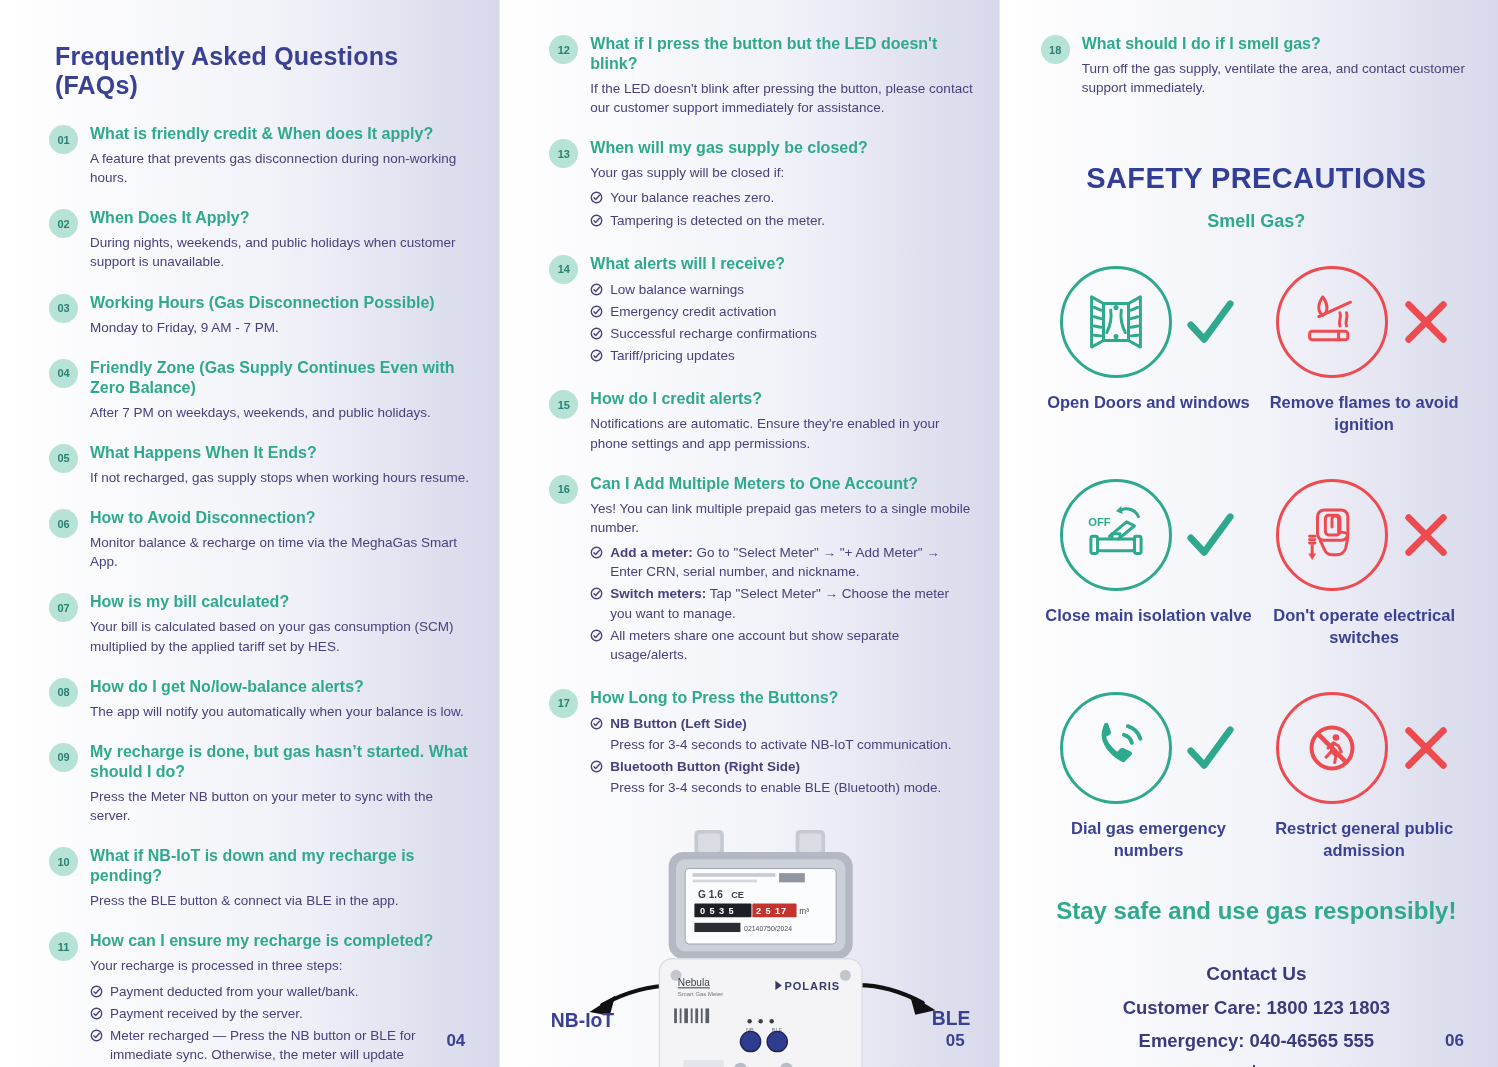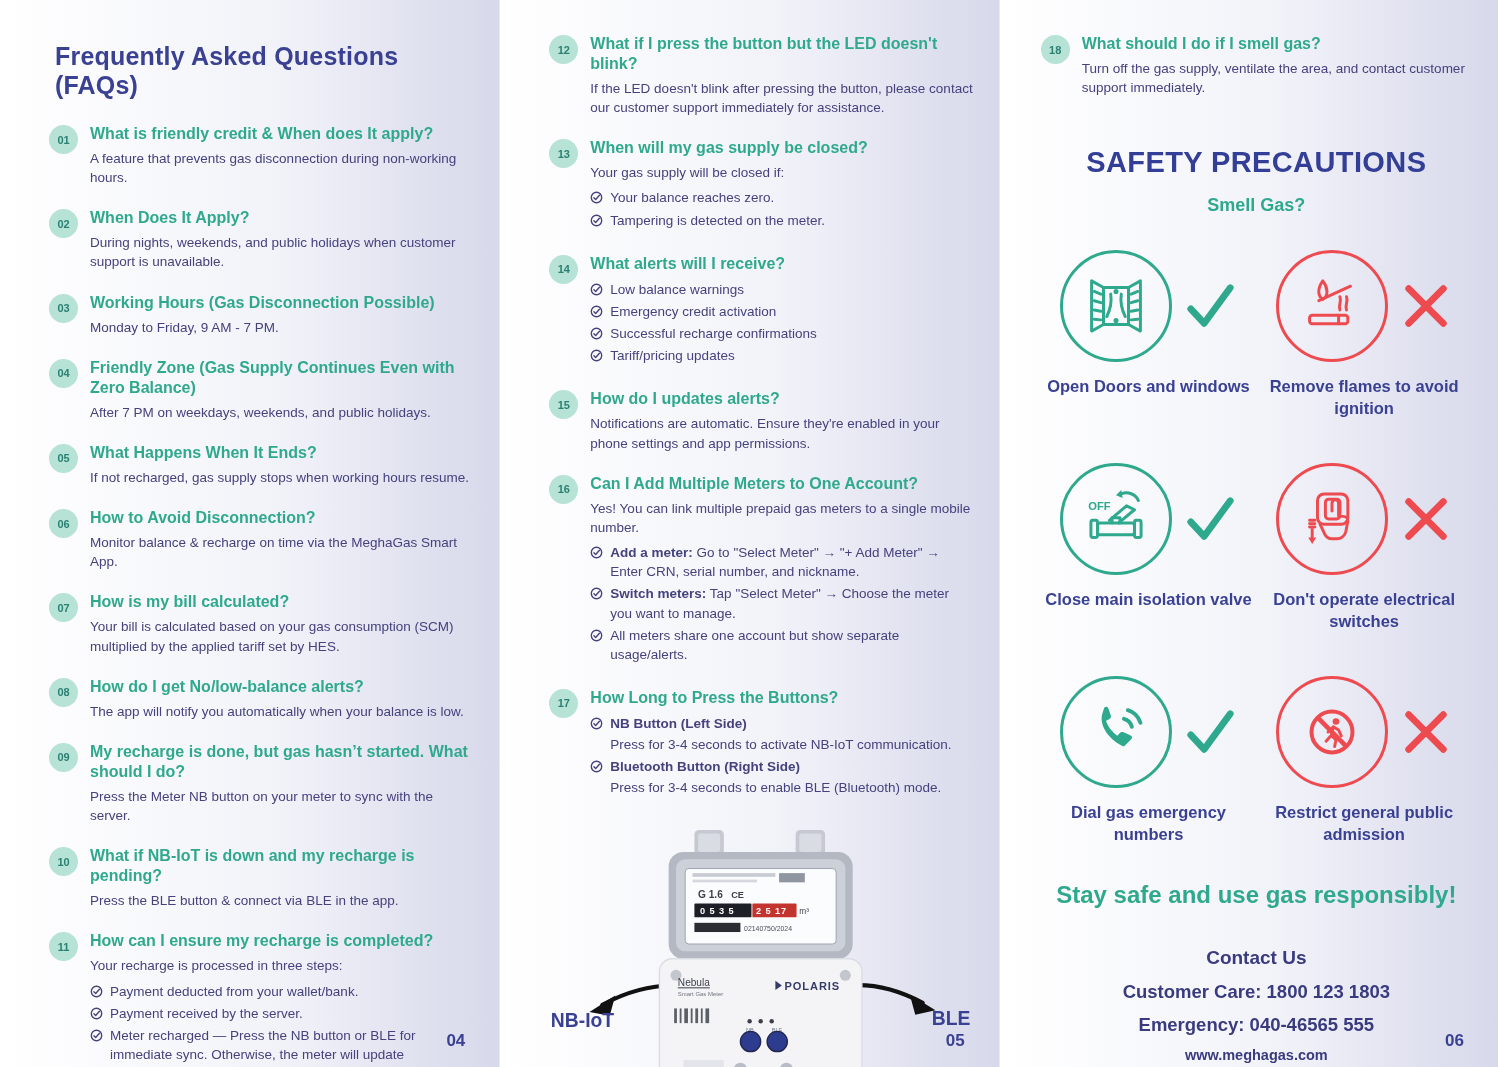--- a/index.html
+++ b/index.html
@@ -27,21 +27,21 @@
   .bullet-sub { display:block; font-weight:normal; margin-top:2px; }
 
   .page-num { position:absolute; bottom:16px; right:34px; color:#3a4193; font-size:17px; font-weight:bold; }
 
   
   .meter-fig { margin-top:auto; display:flex; justify-content:center; }
   .meter-fig svg { display:block; }
   .meter-lbl { font-size:21px; font-weight:bold; fill:#3a4193; font-family:"Liberation Sans",sans-serif; }
 
   
-  .safety-title { color:#333f96; font-size:29px; font-weight:bold; text-align:center; letter-spacing:.4px; margin-top:28px; }
+  .safety-title { color:#333f96; font-size:29px; font-weight:bold; text-align:center; letter-spacing:.4px; margin-top:44px; }
   .safety-sub { color:#2fa98d; font-size:18px; font-weight:bold; text-align:center; margin-top:16px; }
   .safety-grid { display:grid; grid-template-columns:1fr 1fr; row-gap:44px; margin-top:34px; }
   .safety-cell { display:flex; flex-direction:column; align-items:center; }
   .safety-top { display:flex; align-items:center; gap:12px; }
   .s-circle { width:112px; height:112px; border-radius:50%; border:3px solid; display:flex; align-items:center; justify-content:center; }
   .s-circle.do { border-color:#2fa98d; color:#2fa98d; }
   .s-circle.dont { border-color:#ee4b50; color:#ee4b50; }
   .s-circle svg { width:66px; height:66px; }
   .s-mark svg { width:52px; height:52px; display:block; }
   .s-label { margin-top:14px; color:#3a4193; font-size:16.5px; font-weight:bold; text-align:center; line-height:1.3; max-width:230px; }
@@ -311,21 +311,21 @@
   </li>
 </ul>
     </div>
   </div>
 
   <div class="faq-item">
     <div class="badge">
               <span class="badge-num">15</span>
             </div>
     <div class="faq-body">
-      <div class="faq-q">How do I updates alerts?</div>
+      <div class="faq-q">How do I credit alerts?</div>
       <div class="faq-a">Notifications are automatic. Ensure they're enabled in your phone settings and app permissions.</div>
 
     </div>
   </div>
 
   <div class="faq-item">
     <div class="badge">
               <span class="badge-num">16</span>
             </div>
     <div class="faq-body">

